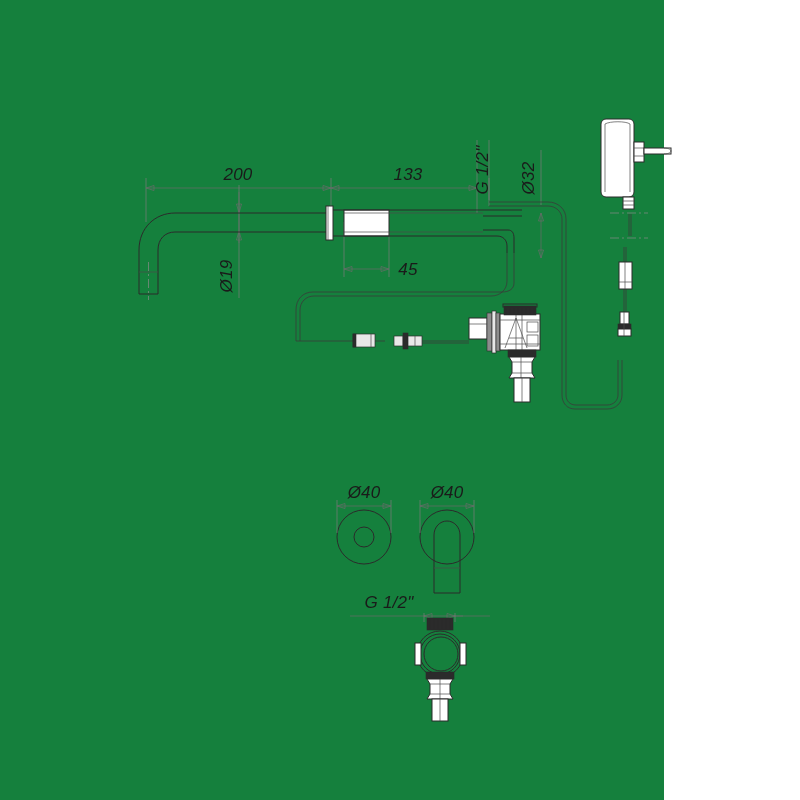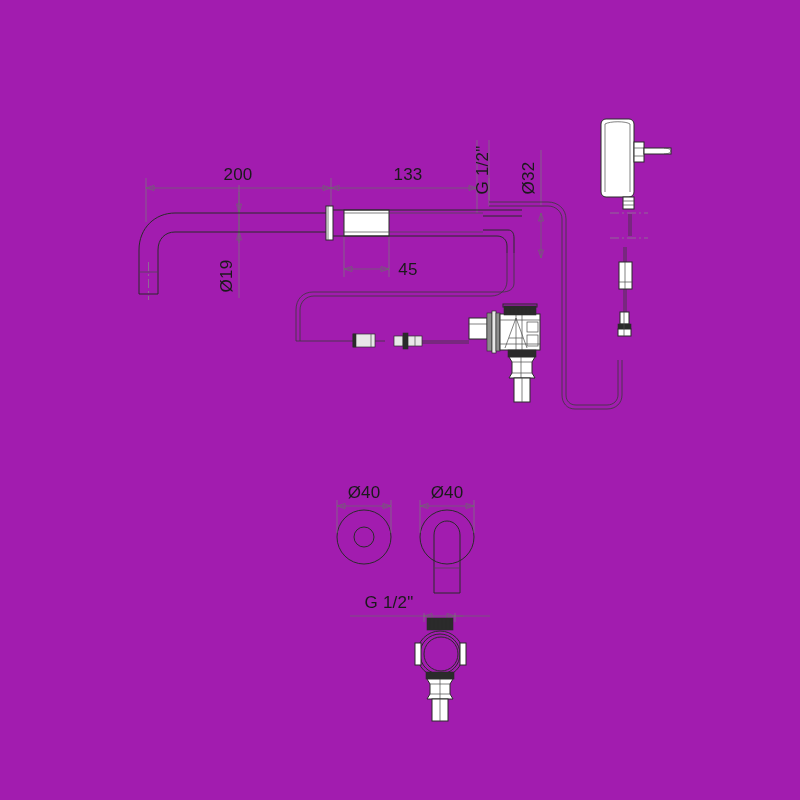--- a/index.html
+++ b/index.html
@@ -8,23 +8,24 @@
     background: #ffffff;
   }
   body {
     width: 800px;
     height: 800px;
     font-family: "Liberation Sans", sans-serif;
     overflow: hidden;
   }
   #sheet {
     position: relative;
-    width: 800px;
+    width: 664px;
     height: 800px;
-    background: #a21caf;
+    background: #15803d;
+    font-style: italic;
   }
   #drawing {
     position: absolute;
     top: 0;
     left: 0;
   }
   text {
     font-family: "Liberation Sans", sans-serif;
     fill: #1a1a1a;
   }

